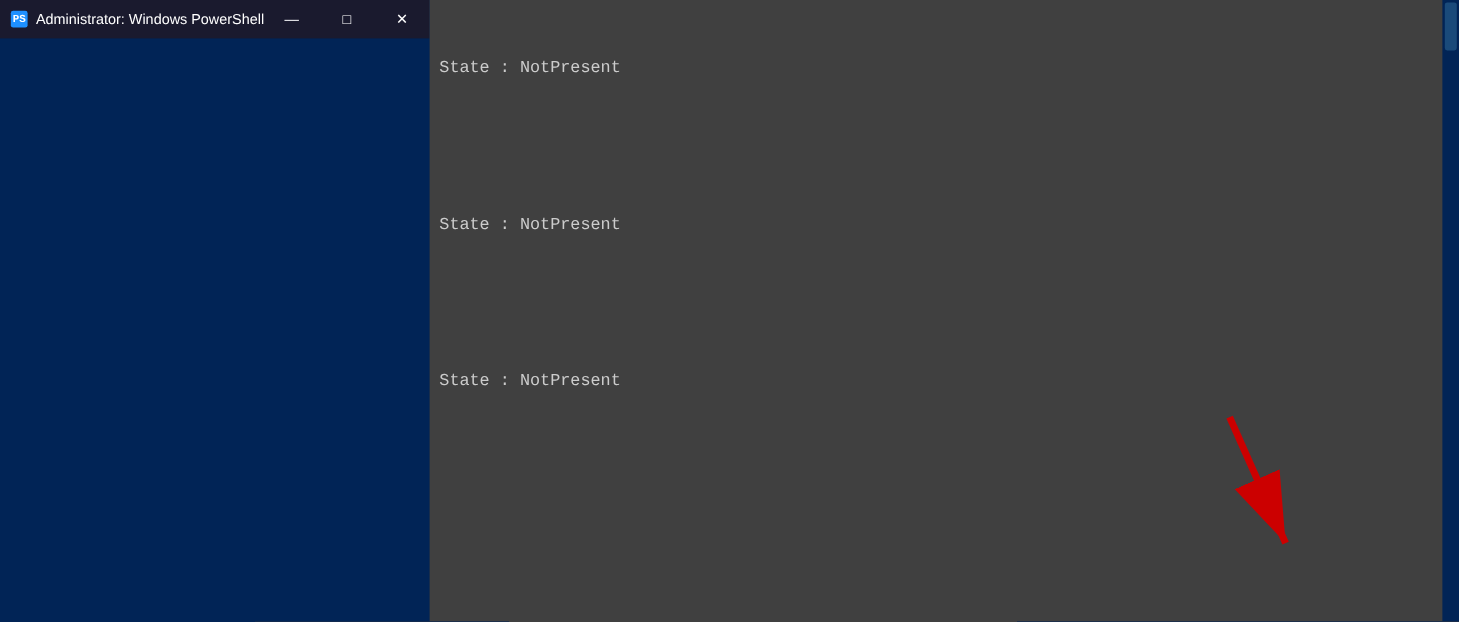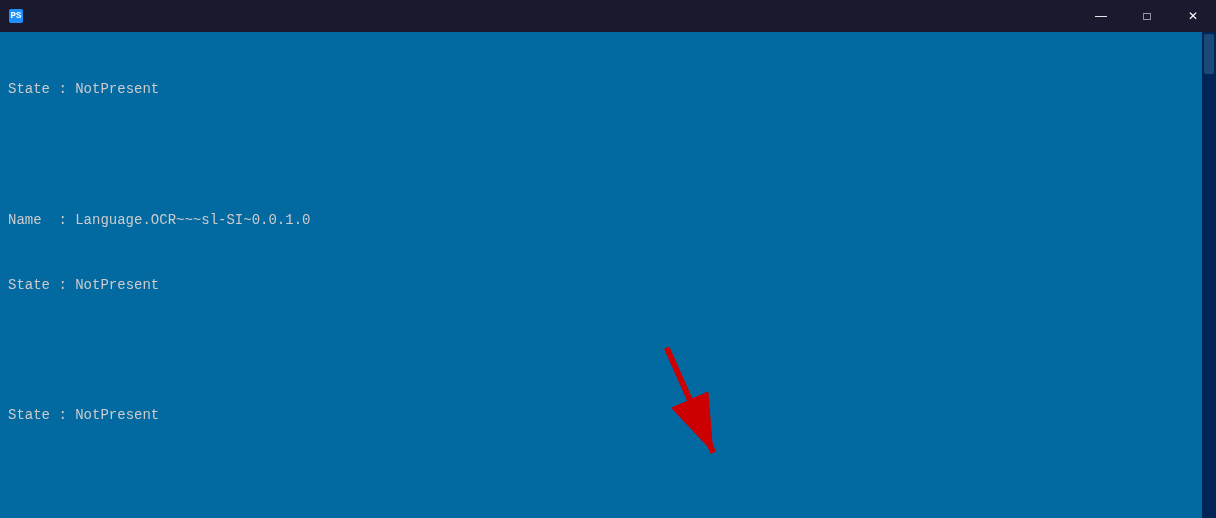--- a/index.html
+++ b/index.html
@@ -9,21 +9,21 @@
       height: 518px;
       overflow: hidden;
       font-family: 'Consolas', 'Courier New', monospace;
       background: #012456;
     }
 
     .window {
       width: 1216px;
       height: 518px;
       display: flex;
-      flex-direction: column;
+      flex-direction: row;
       background: #012456;
     }
 
     .titlebar {
       height: 32px;
       background: #1a1a2e;
       display: flex;
       align-items: center;
       justify-content: space-between;
       padding: 0 0 0 8px;
@@ -75,21 +75,21 @@
       align-items: center;
       justify-content: center;
       color: #ffffff;
       font-size: 12px;
       cursor: pointer;
       font-family: 'Segoe UI', sans-serif;
     }
 
     .terminal-body {
       flex: 1;
-      background: #0369a1;
+      background: #404040;
       padding: 4px 8px;
       overflow: hidden;
       position: relative;
     }
 
     .terminal-text {
       color: #cccccc;
       font-size: 14px;
       line-height: 1.55;
       white-space: pre;
@@ -132,33 +132,33 @@
 </head>
 <body>
 
 <div class="window">
 
   <div class="titlebar">
     <div class="titlebar-left">
       <div class="titlebar-icon">
         <div class="ps-icon">PS</div>
       </div>
+      <span class="titlebar-title">Administrator: Windows PowerShell</span>
     </div>
     <div class="titlebar-controls">
       <div class="titlebar-btn">—</div>
       <div class="titlebar-btn">□</div>
       <div class="titlebar-btn close">✕</div>
     </div>
   </div>
 
   <div class="terminal-body">
     <div class="terminal-text">
       <span class="line"><span class="key-color">State</span><span class="val-color"> : NotPresent</span></span>
       <span class="line"> </span>
-      <span class="line"><span class="key-color">Name</span><span class="val-color">  : Language.OCR~~~sl-SI~0.0.1.0</span></span>
       <span class="line"><span class="key-color">State</span><span class="val-color"> : NotPresent</span></span>
       <span class="line"> </span>
       <span class="line"><span class="key-color">State</span><span class="val-color"> : NotPresent</span></span>
       
       
       
       
       
       
       

